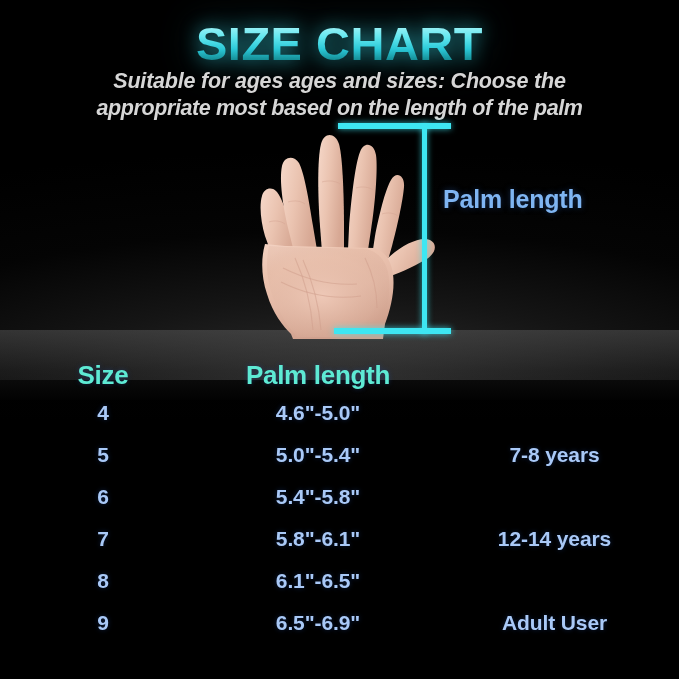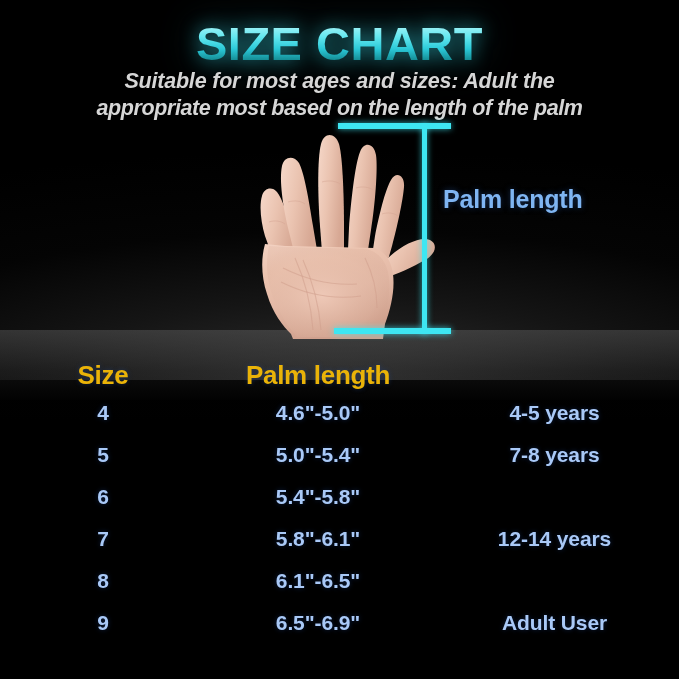--- a/index.html
+++ b/index.html
@@ -150,40 +150,40 @@
   .cell {
     text-align: center;
     color: #a9c9f7;
     font-size: 21px;
     font-weight: bold;
     letter-spacing: -0.1px;
     text-shadow: 0 0 5px rgba(30,70,150,0.45);
   }
   .trow.header .cell {
     font-size: 26px;
-    color: #eab308;
+    color: #5eead4;
     letter-spacing: -0.3px;
   }
   .c-size { width: 206px; }
   .c-palm { width: 224px; }
   .c-age  { width: 249px; }
 </style>
 </head>
 <body>
 
 <div id="canvas">
 
   <div class="bg-glow-upper"></div>
   <div class="bg-glow-band"></div>
   <div class="bg-fade-bottom"></div>
 
   <div class="title">SIZE CHART</div>
 
   <div class="subtitle">
-    <span>Suitable for most ages and sizes: Adult the</span>
+    <span>Suitable for ages ages and sizes: Choose the</span>
     <span class="l2">appropriate most based on the length of the palm</span>
   </div>
 
   <div class="hand-wrap">
     <svg class="hand-svg" viewBox="0 0 225 225">
       <defs>
         <linearGradient id="skin" x1="0" y1="0" x2="0.35" y2="1">
           <stop offset="0%" stop-color="#f3d2c2"></stop>
           <stop offset="30%" stop-color="#ecc4b0"></stop>
           <stop offset="62%" stop-color="#e3b9a6"></stop>
@@ -247,21 +247,20 @@
 
   <div class="table">
     <div class="trow header">
       <div class="cell c-size">Size</div>
       <div class="cell c-palm">Palm length</div>
     </div>
 
     <div class="trow">
       <div class="cell c-size">4</div>
       <div class="cell c-palm">4.6"-5.0"</div>
-      <div class="cell c-age">4-5 years</div>
     </div>
     <div class="trow">
       <div class="cell c-size">5</div>
       <div class="cell c-palm">5.0"-5.4"</div>
       <div class="cell c-age">7-8 years</div>
     </div>
     <div class="trow">
       <div class="cell c-size">6</div>
       <div class="cell c-palm">5.4"-5.8"</div>
     </div>

